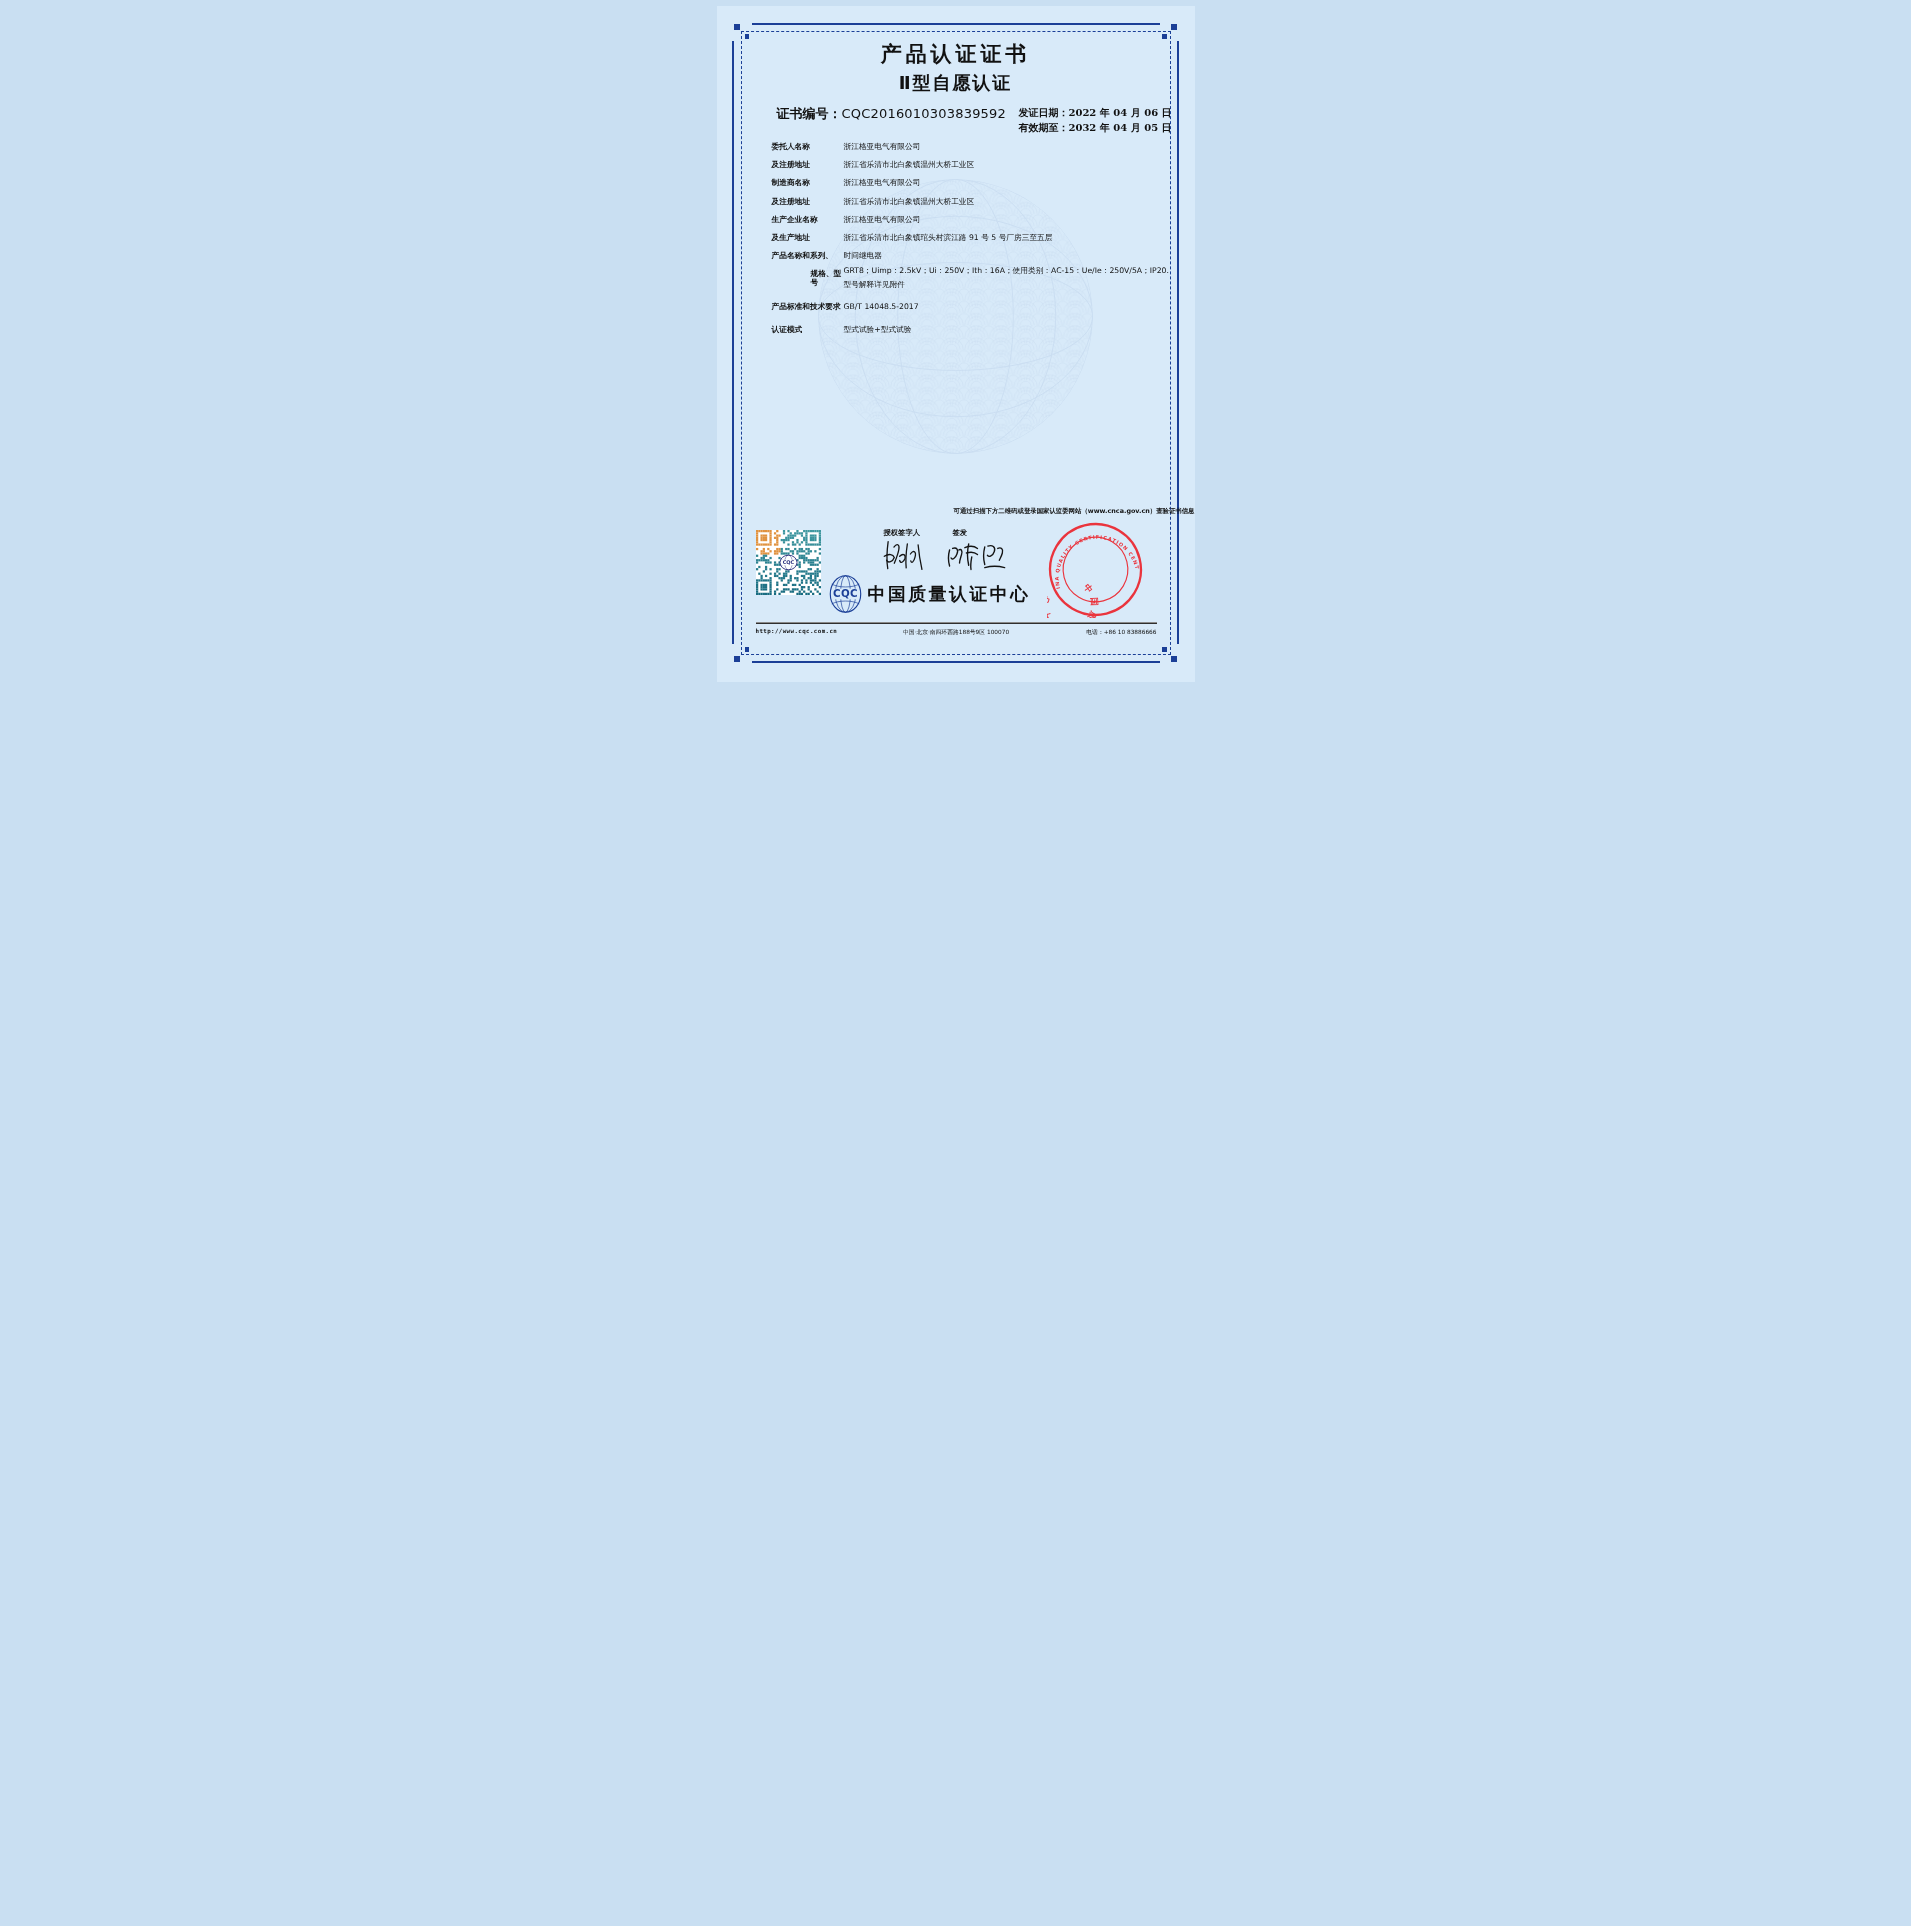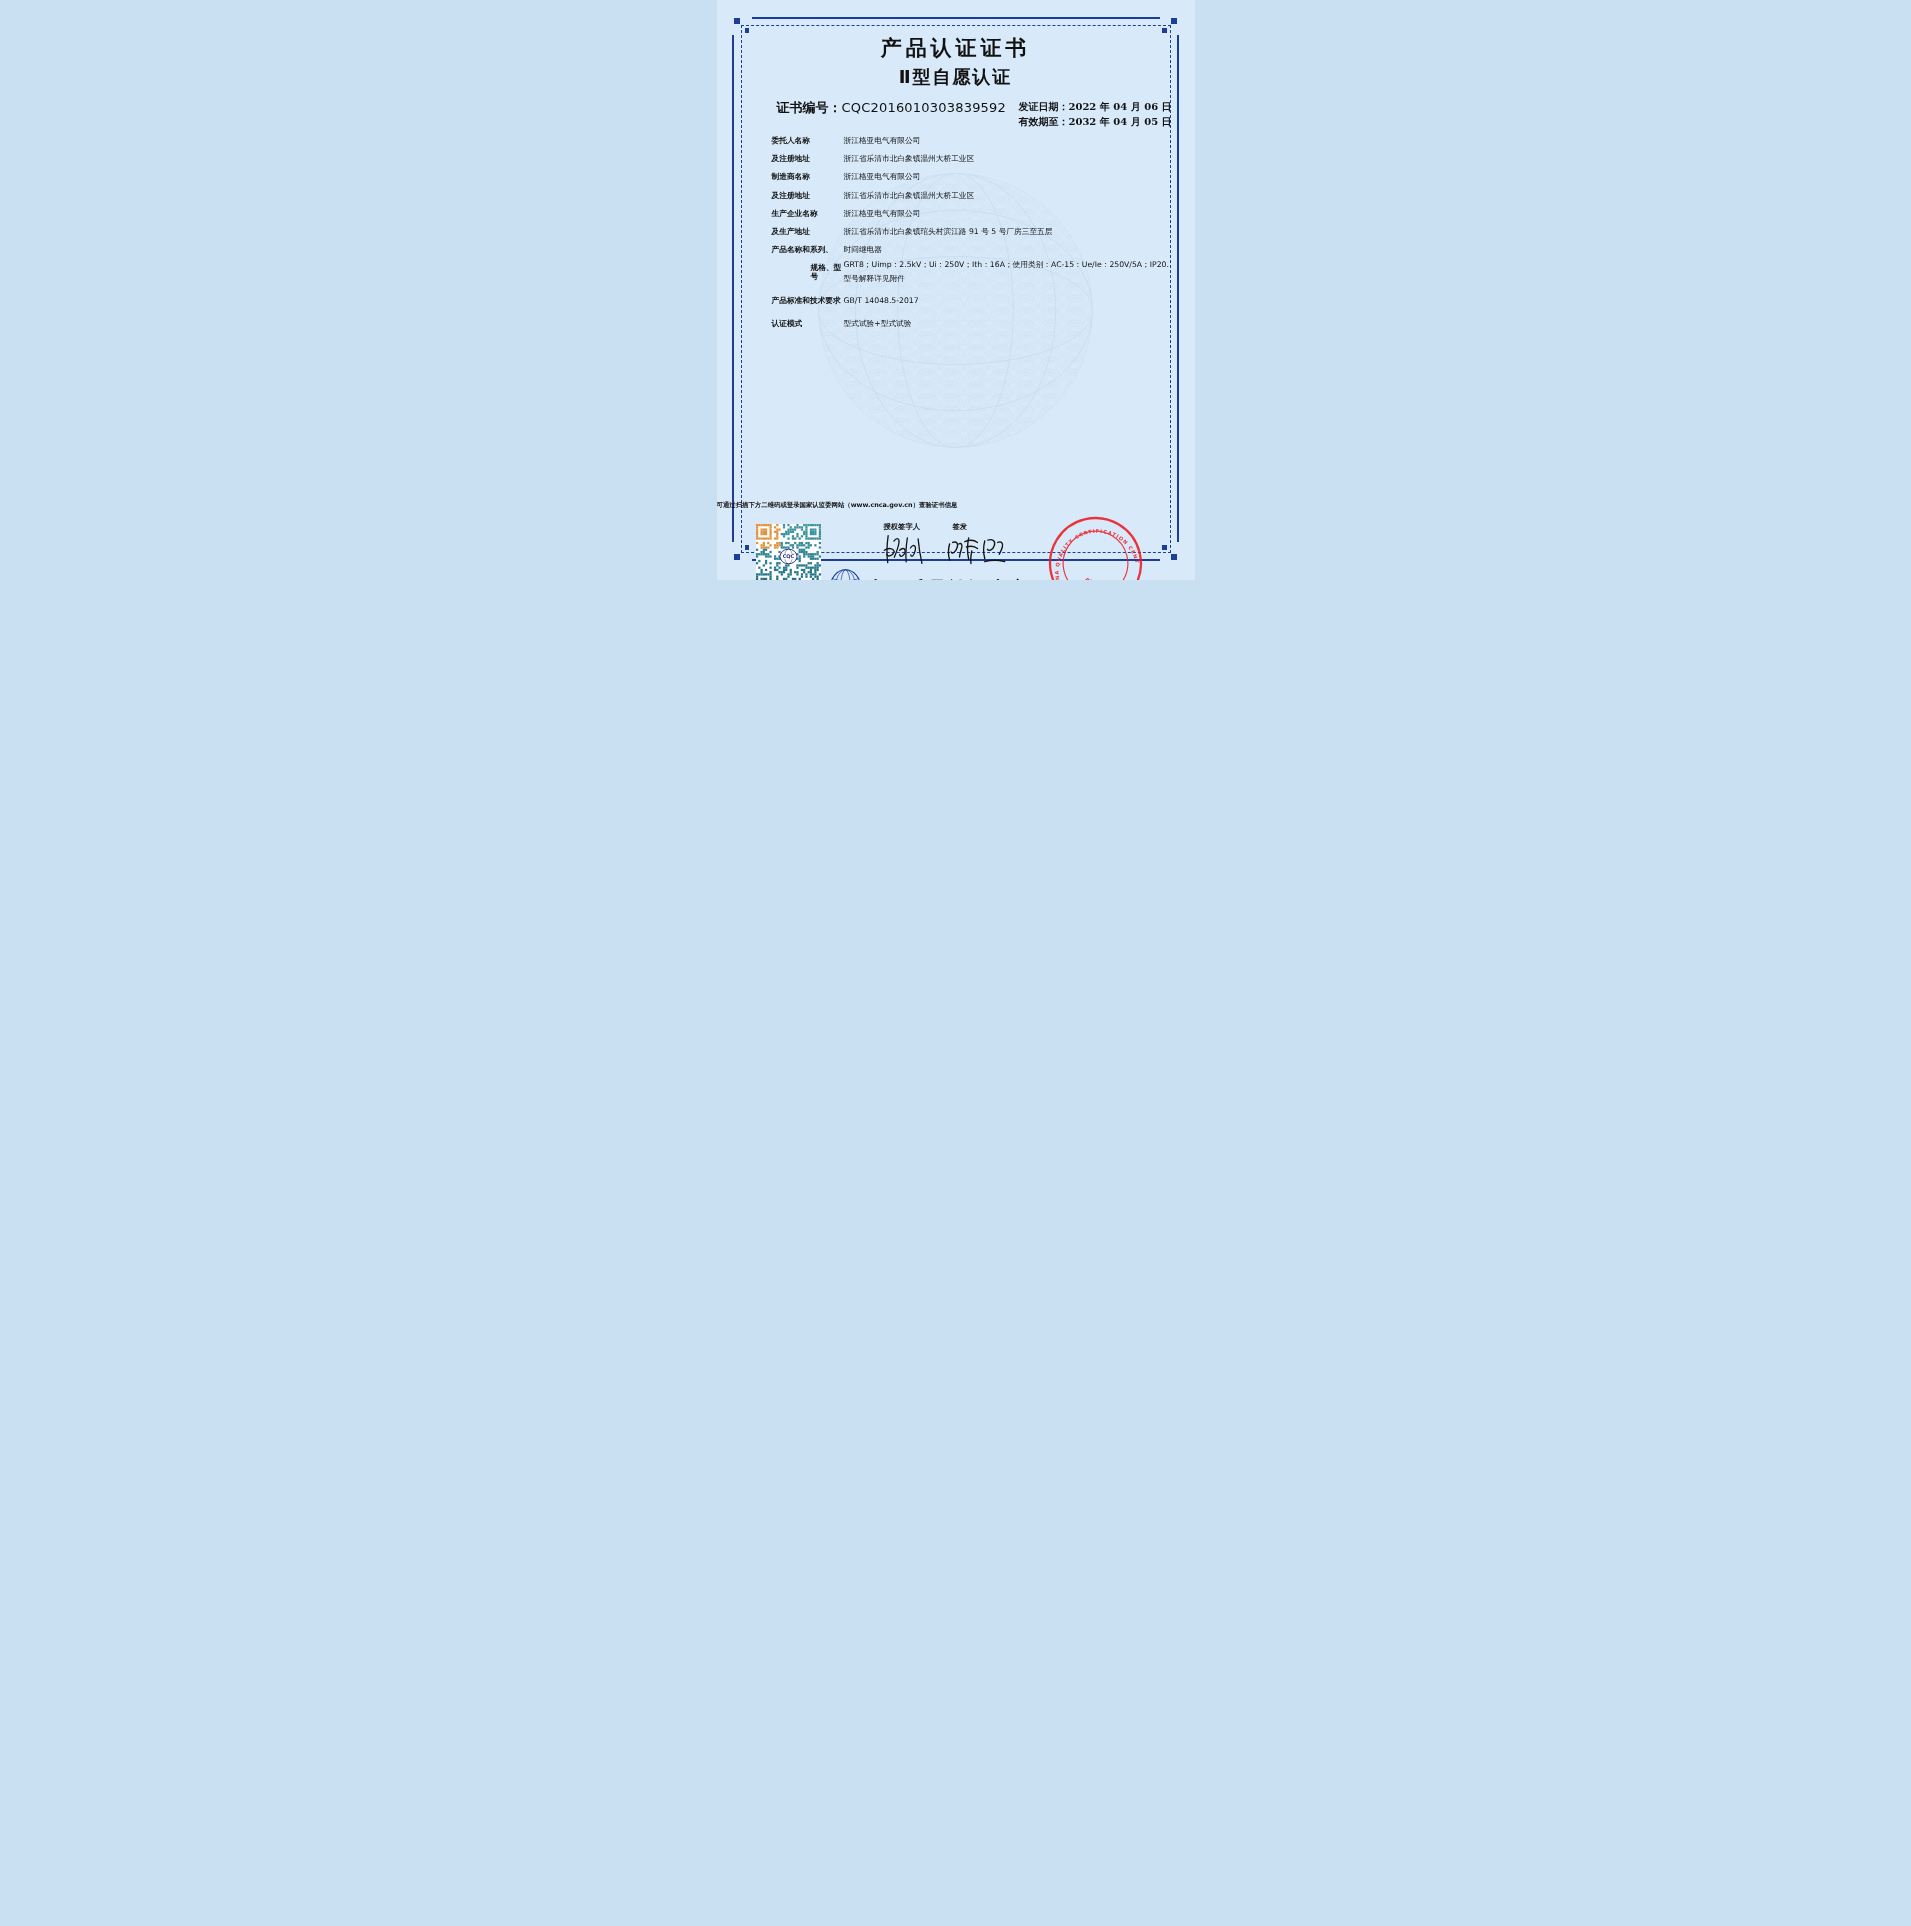--- a/index.html
+++ b/index.html
@@ -1,17 +1,17 @@
 <!DOCTYPE html>
 <html style="font-size:6.2px"><head>
 <meta charset="utf-8">
 <style>
   html,body{margin:0;padding:0;background:#c9dff2;}
   .page{
-    position:relative; width:478px; height:580px; margin:0 auto;
+    position:relative; width:478px; height:676px; margin:6px auto;
     background:#d8eaf9; overflow:hidden;
     font-family:"DejaVu Sans","Liberation Sans",sans-serif; color:#111;
   }
   
   .bline{position:absolute; background:#1b3f97;}
   .b-top{top:17px; left:35px; right:35px; height:1.9px;}
   .b-bottom{bottom:19px; left:35px; right:35px; height:1.9px;}
   .b-left{left:15.4px; top:35px; bottom:38px; width:1.9px;}
   .b-right{right:15.4px; top:35px; bottom:38px; width:1.9px;}
   .bdash{position:absolute; top:25px; left:24px; right:24px; bottom:27px;
@@ -42,21 +42,21 @@
   .flabel{position:absolute; left:0; width:73px; font-weight:bold;}
   .fvalue{position:absolute; left:72px; width:321px;}
   .flabel-line{line-height:9.2px;}
   .flabel-line + .flabel-line{margin-top:8.9px;padding-left:39px;}
   .fvalue-line{line-height:9.2px; margin-bottom:5.4px; white-space:nowrap;}
   
   #paras{position:absolute; left:55px; top:339px; width:378px;
          font-family:"DejaVu Serif","Liberation Serif",serif; font-size:6.7px;}
   #paras .para{line-height:8.5px; margin-bottom:8.5px; white-space:nowrap;}
   
-  .verify{position:absolute; top:501px; left:0; width:100%; text-align:left;
+  .verify{position:absolute; top:501px; left:0; width:100%; text-align:right;
           font-size:6.4px; font-weight:bold;}
   .qr{position:absolute; left:39px; top:524px;}
   .sig-label{position:absolute; font-size:7.3px; font-weight:bold;}
   .sig-label.signer{left:167px; top:522px;}
   .sig-label.issuer{left:236px; top:522px;}
   .sig{position:absolute;}
   .sig.s1{left:165px; top:531px;}
   .sig.s2{left:228px; top:533px;}
   .cqclogo{position:absolute; left:111px; top:568px;}
   .orgname{position:absolute; left:151px; top:576px; font-size:17.7px; font-weight:bold;

